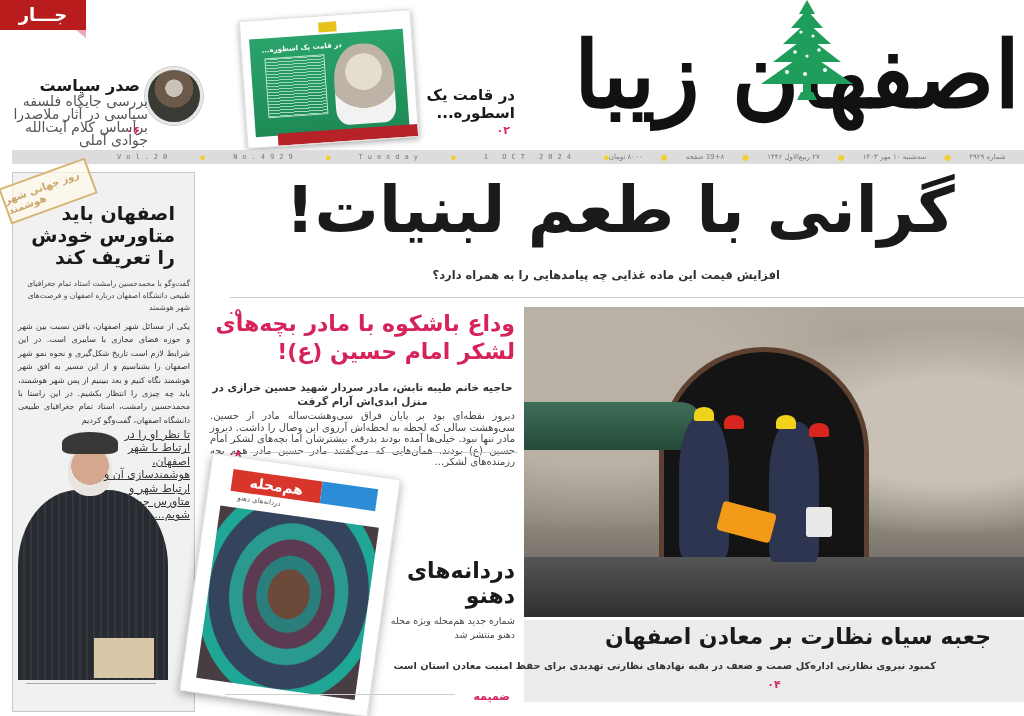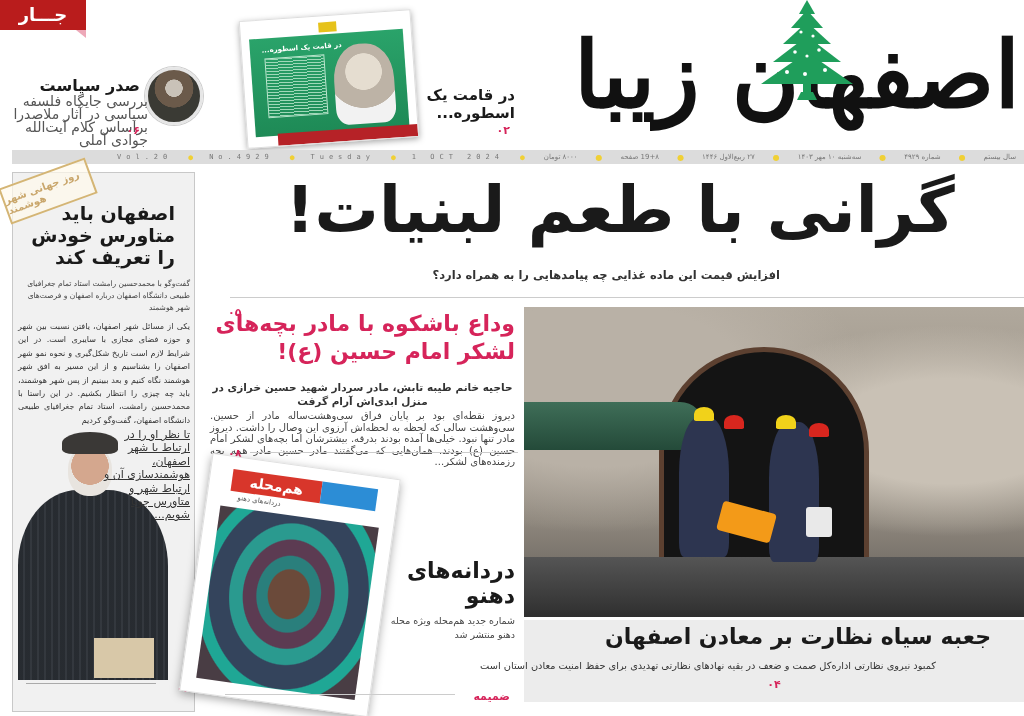--- a/index.html
+++ b/index.html
@@ -31,21 +31,21 @@
   #teaser2-title { left: 415px; top: 86px; width: 100px; font-weight: bold; font-size: 15px; line-height: 18px; }
   #teaser2-page { left: 470px; top: 124px; width: 40px; }
 
   
   #masthead { left: 535px; top: 0; width: 485px; height: 145px; }
   #masthead-title { position: absolute; right: 0; top: 20px; font-family: "DejaVu Serif", serif; font-weight: bold; font-size: 92px; line-height: 110px; letter-spacing: -2px; color: #111; white-space: nowrap; }
   #cedar-icon { position: absolute; left: 222px; top: 0; width: 100px; height: 110px; }
 
   
   #info-strip { left: 12px; top: 150px; width: 1012px; height: 14px; background: #dcdcdc; display: flex; align-items: center; font-size: 7px; color: #777; white-space: nowrap; }
-  #info-strip .en { display: flex; gap: 16px; padding-left: 105px; letter-spacing: 5px; font-family: "DejaVu Sans Mono", monospace; }
+  #info-strip .en { display: flex; gap: 28px; padding-left: 105px; letter-spacing: 5px; font-family: "DejaVu Sans Mono", monospace; }
   #info-strip .fa { display: flex; gap: 18px; margin-left: auto; padding-right: 8px; direction: rtl; }
   .dot { color: #f0d035; font-size: 8px; letter-spacing: 0; }
 
   
   #left-box { left: 12px; top: 172px; width: 183px; height: 540px; border: 1px solid #c8c8c8; background: #f1f1f1; }
   #stamp { left: 2px; top: 172px; width: 92px; height: 38px; border: 2px solid #d4b575; transform: rotate(-20deg); color: #c9a66b; font-size: 10px; font-weight: bold; display: flex; align-items: center; justify-content: center; background: rgba(255,250,235,0.7); }
   #left-title { left: 15px; top: 202px; width: 160px; font-weight: bold; font-size: 19px; line-height: 22px; }
   #left-intro { left: 20px; top: 278px; width: 170px; font-size: 7.5px; line-height: 12px; color: #444; }
   #left-body { left: 18px; top: 320px; width: 172px; font-size: 8px; line-height: 13.4px; color: #333; text-align: justify; }
   #left-body2 { left: 100px; top: 428px; width: 90px; font-size: 11px; line-height: 13.4px; color: #333; text-decoration: underline; }
@@ -91,21 +91,21 @@
   #mine-photo .tarp { position: absolute; left: 0; top: 95px; width: 180px; height: 48px; border-radius: 0 24px 24px 0; background: linear-gradient(180deg, #3f6e58, #244a39); }
   #mine-photo .worker { position: absolute; width: 50px; height: 140px; border-radius: 40% 40% 10% 10%; background: #2d3550; }
   #mine-photo .helmet { position: absolute; width: 20px; height: 14px; border-radius: 50% 50% 10% 10%; }
   #mine-photo .stretcher { position: absolute; left: 195px; top: 200px; width: 55px; height: 30px; background: #f39a18; border-radius: 4px; transform: rotate(15deg); }
   #mine-photo .box { position: absolute; left: 282px; top: 200px; width: 26px; height: 30px; background: #e9e9e9; border-radius: 3px; }
   #mine-photo .floor { position: absolute; left: 0; bottom: 0; width: 100%; height: 60px; background: linear-gradient(180deg, #555, #2f2f2f); }
 
   
   #bottom-box { left: 524px; top: 620px; width: 500px; height: 82px; background: #ececec; }
   #bottom-title { left: 524px; top: 624px; width: 548px; font-weight: bold; font-size: 22px; text-align: center; }
-  #bottom-sub { left: 524px; top: 660px; width: 412px; font-size: 9.8px; text-align: center; color: #333; font-weight: normal; white-space: nowrap; }
+  #bottom-sub { left: 524px; top: 660px; width: 412px; font-size: 9.8px; text-align: center; color: #333; font-weight: bold; white-space: nowrap; }
   #bottom-page { left: 524px; top: 678px; width: 500px; text-align: center; }
 </style>
 </head>
 <body>
 
 <div id="jar-badge" class="abs">
   <span>جـــار</span>
 </div>
 
 <div id="teaser1-avatar" class="abs"></div>

